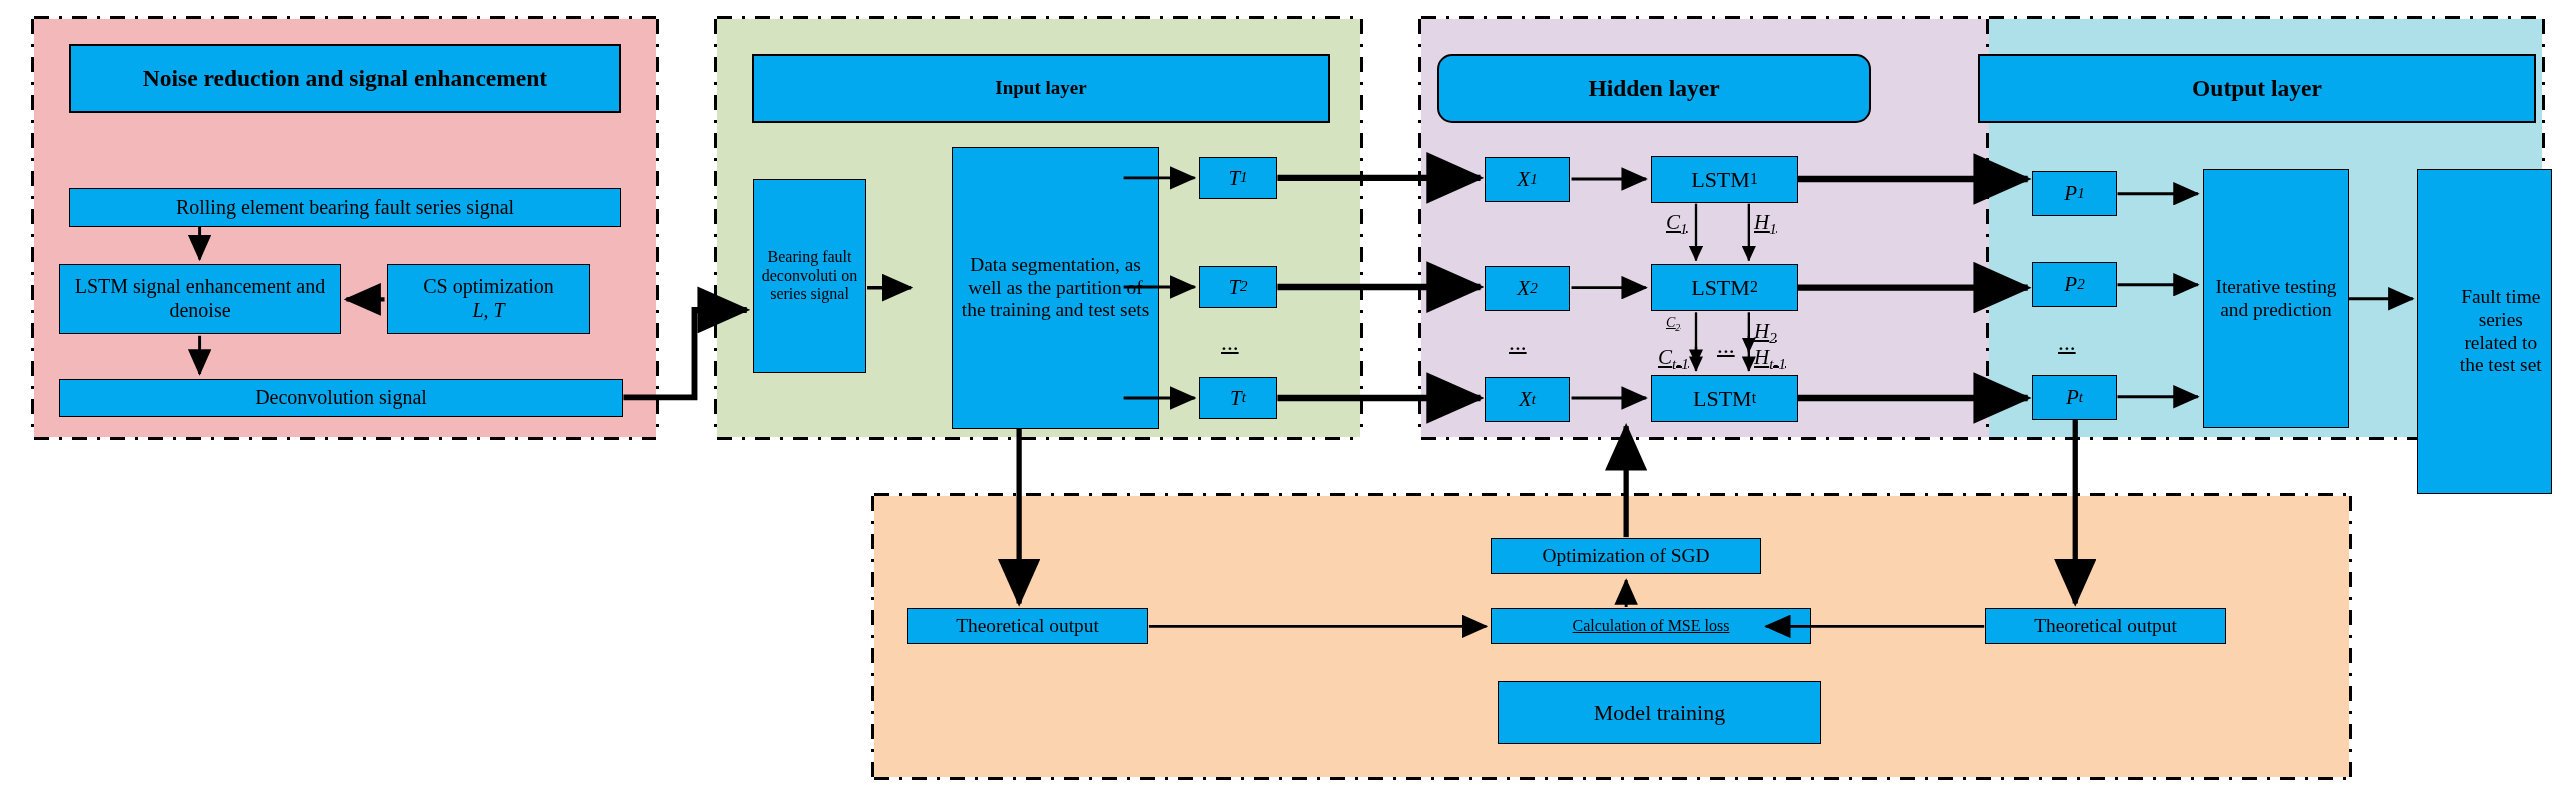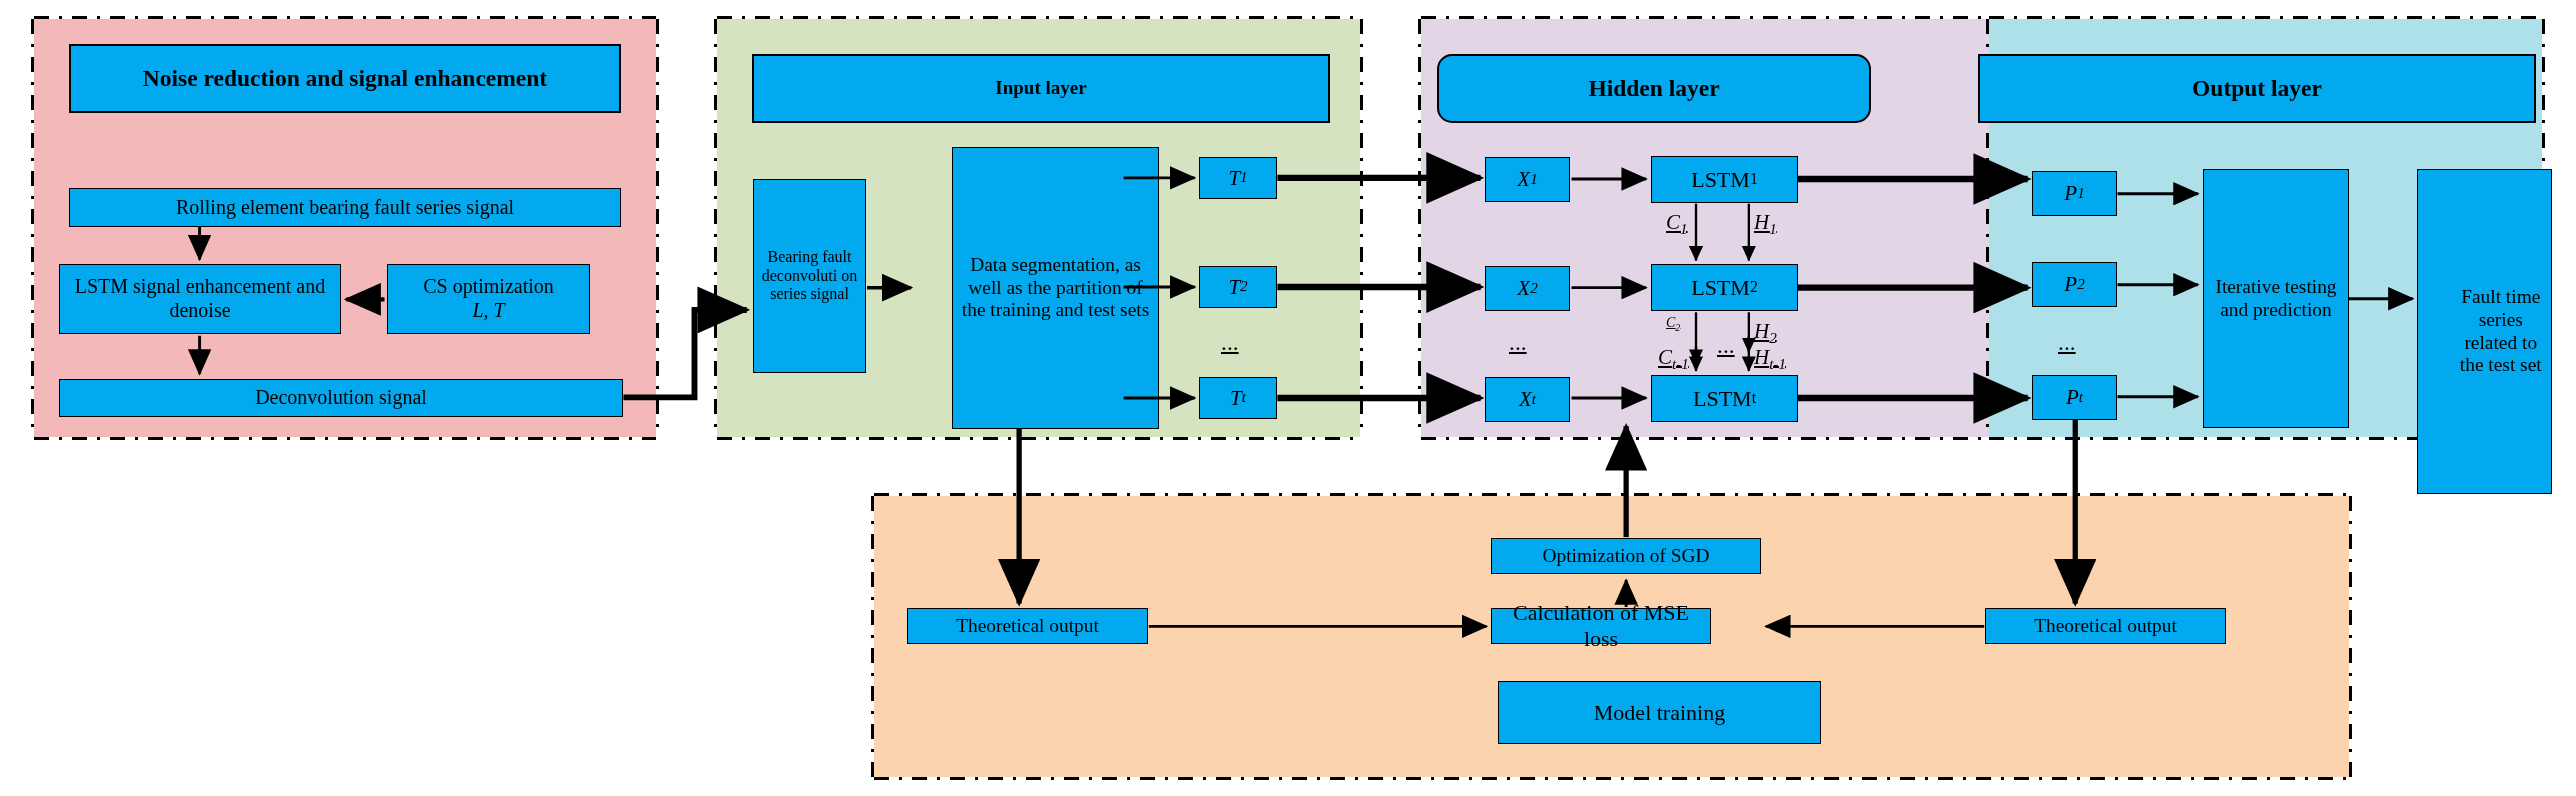--- a/index.html
+++ b/index.html
@@ -166,21 +166,21 @@
   <div class="dd-t"></div>
   <div class="dd-b"></div>
   <div class="dd-l"></div>
   <div class="dd-r"></div>
 </div>
 
 <div class="box pad" style="left:907px;top:608px;width:241px;height:36px;font-size:19.4px;">Theoretical output</div>
 
 <div class="box pad" style="left:1491px;top:538px;width:270px;height:36px;font-size:19.4px;">Optimization of SGD</div>
 
-<div class="box pad" style="left:1491px;top:608px;width:220px;height:36px;font-size:22px;">Calculation of MSE loss</div>
+<div class="box pad" style="left:1491px;top:608px;width:320px;height:36px;font-size:16px;text-decoration:underline;">Calculation of MSE loss</div>
 
 <div class="box pad" style="left:1985px;top:608px;width:241px;height:36px;font-size:19.4px;">Theoretical output</div>
 
 <div class="box pad" style="left:1482px;top:681px;width:323px;height:63px;font-size:22px;margin-left:16px;">Model training</div>
 
 <svg class="ov" viewBox="0 0 4388 1356" preserveAspectRatio="none">
   <defs>
     <marker id="ah" markerWidth="9" markerHeight="8" refX="8.4" refY="4" orient="auto" markerUnits="strokeWidth">
       <path d="M0,0 L9,4 L0,8 z" fill="#000"></path>
     </marker>

